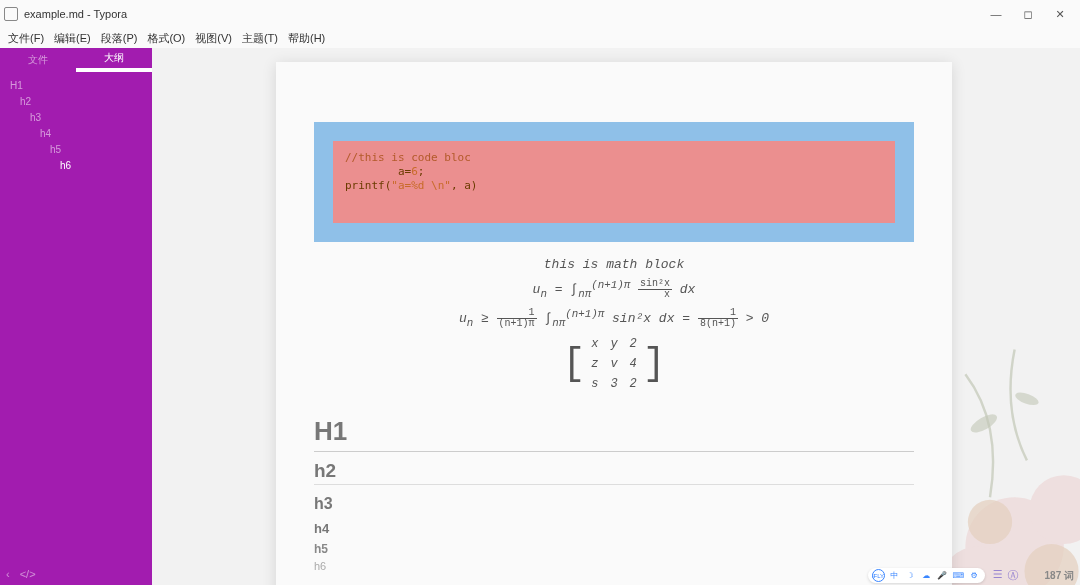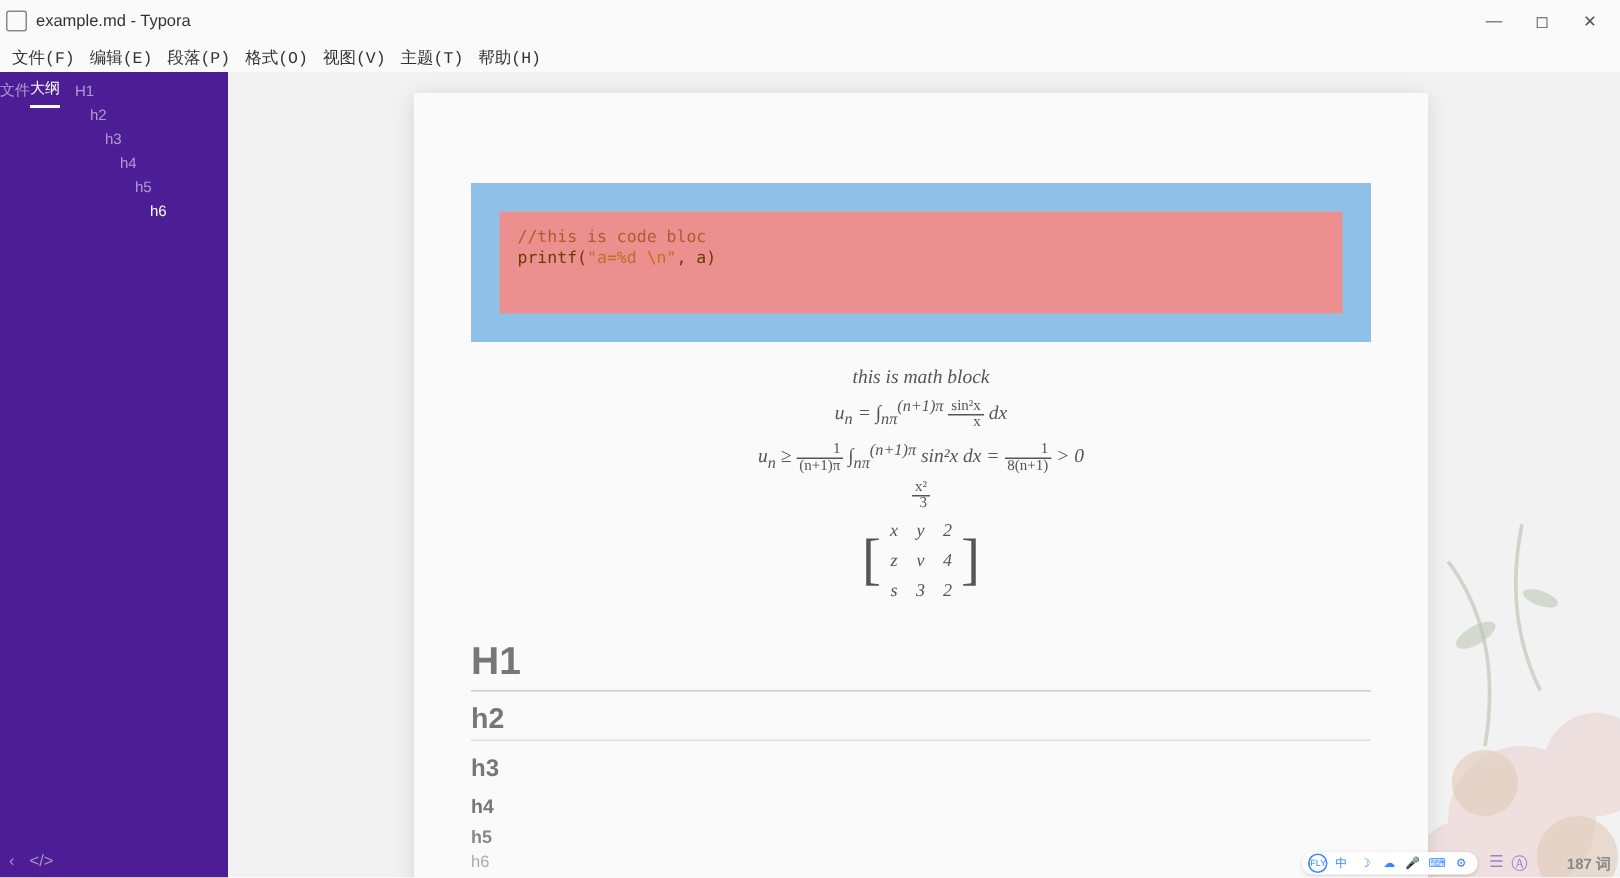--- a/index.html
+++ b/index.html
@@ -3,46 +3,46 @@
 <meta charset="utf-8">
 <style>
 * { margin:0; padding:0; box-sizing:border-box; }
 body { font-family:"Microsoft YaHei","Segoe UI",sans-serif; font-size:12px; color:#333; background:#fff; overflow:hidden; width:1080px; height:585px; position:relative; }
 .titlebar { height:28px; display:flex; align-items:center; padding:0 4px; background:#fafafa; width:100%; }
 .titlebar .app-icon { width:14px; height:14px; border:1px solid #888; border-radius:2px; margin-right:6px; display:inline-block; }
 .titlebar .title { font-size:11px; color:#333; }
 .winctrls { margin-left:auto; display:flex; }
 .winctrls div { width:32px; height:28px; display:flex; align-items:center; justify-content:center; color:#555; font-size:11px; cursor:pointer; }
 .menubar { height:20px; display:flex; align-items:center; padding:0 4px; gap:2px; background:#fafafa; font-size:11px; }
-.menubar span { padding:2px 4px; cursor:pointer; color:#333;font-family:Liberation Mono, monospace; }
+.menubar span { padding:2px 4px; cursor:pointer; color:#333; }
 .workspace { display:flex; height:537px; position:relative; }
-.sidebar { width:152px; background:#4c1d95; color:#fff; display:flex; flex-direction:row; height:100%; position:relative; }
+.sidebar { width:152px; background:#a21caf; color:#fff; display:flex; flex-direction:column; height:100%; position:relative; }
 .sidebar-tabs { display:flex; height:24px; font-size:10px; }
 .sidebar-tab { flex:1; display:flex; align-items:center; justify-content:center; color:rgba(255,255,255,.55); cursor:pointer; }
-.sidebar-tab.active { color:#fff; border-bottom:2px solid #ffffff; }
+.sidebar-tab.active { color:#fff; border-bottom:4px solid #ffffff; }
 .outline { padding:6px 4px; font-size:10px; line-height:14px; color:rgba(255,255,255,.55); }
 .outline div { cursor:pointer; padding:1px 0; }
 .outline .i1 { padding-left:6px; }
 .outline .i2 { padding-left:16px; }
 .outline .i3 { padding-left:26px; }
 .outline .i4 { padding-left:36px; }
 .outline .i5 { padding-left:46px; }
 .outline .i6 { padding-left:56px; color:#fff; }
 .sidebar-bottom { position:absolute; bottom:0; left:0; right:0; height:22px; display:flex; align-items:center; padding:0 6px; gap:10px; color:rgba(255,255,255,.5); font-size:11px; }
 .content-area { flex:1; background:#f2f2f2; position:relative; overflow:hidden; }
 .bg-deco { position:absolute; right:-40px; bottom:-60px; width:260px; height:320px; opacity:.35; }
 .bg-deco svg { width:100%; height:100%; }
 .page { position:absolute; left:124px; top:14px; width:676px; height:560px; background:#fafafa; box-shadow:0 2px 14px rgba(0,0,0,.12); overflow:hidden; padding:0; }
 .page-inner { padding:60px 38px 0 38px; }
 .codeblock-wrap { background:#8fc0e8; padding:19px; margin-bottom:14px; }
 .codeblock { background:#eb8f8f; padding:10px 12px 30px 12px; font-family:Consolas,monospace; font-size:11px; line-height:14px; color:#6b3b00; }
 .codecomment { color:#b35a2a; }
 .kw { color:#6b8e23; }
 .str { color:#c86b2a; }
-.mathblock { text-align:center; font-family:Liberation Serif, serif; font-size:13px; color:#555; margin:8px 0 22px; line-height:18px; font-style:italic; }
+.mathblock { text-align:center; font-family:Liberation Mono, monospace; font-size:13px; color:#555; margin:8px 0 22px; line-height:18px; font-style:italic; }
 .mathblock .line { margin:2px 0; }
 .page h1 { font-size:26px; font-weight:700; color:#777; margin-bottom:4px; border-bottom:1px solid #ccc; padding-bottom:4px; }
 .page h2 { font-size:19px; font-weight:700; color:#777; margin:8px 0 4px; border-bottom:1px solid #ddd; padding-bottom:2px; }
 .page h3 { font-size:16px; font-weight:700; color:#777; margin:10px 0 4px; }
 .page h4 { font-size:13px; font-weight:700; color:#777; margin:8px 0 4px; }
 .page h5 { font-size:12px; font-weight:700; color:#888; margin:6px 0 4px; }
 .page h6 { font-size:11px; font-weight:400; color:#aaa; margin:4px 0 8px; }
 .status-right { position:absolute; right:6px; bottom:2px; display:flex; align-items:center; gap:4px; font-size:10px; color:#888; }
 .ime-pill { display:flex; align-items:center; gap:3px; background:#fff; border-radius:9px; padding:1px 4px; box-shadow:0 1px 3px rgba(0,0,0,.15); }
 .ime-pill span { width:13px; height:13px; border-radius:50%; display:flex; align-items:center; justify-content:center; font-size:8px; color:#3a86ff; }
@@ -121,38 +121,36 @@
           </g>
       </svg>
     </div>
 
     <div class="page">
       <div class="page-inner">
 
         <div class="codeblock-wrap">
           <div class="codeblock">
             <div><span class="codecomment">//this is code bloc</span></div>
+            <div>&nbsp;&nbsp;&nbsp;&nbsp;&nbsp;&nbsp;&nbsp;&nbsp;<span>a=</span><span class="str">6</span>;</div>
             <div><span>printf(</span><span class="str">"a=%d \n"</span><span>, a)</span></div>
           </div>
         </div>
 
         <div class="mathblock">
           <div class="line">this   is   math   block</div>
           <div class="line">
             <span>u</span><sub>n</sub><span> = ∫</span><sub>nπ</sub><sup>(n+1)π</sup>
             <span class="frac"><span class="n">sin²x</span><span class="d">x</span></span><span> dx</span>
           </div>
           <div class="line">
             <span>u</span><sub>n</sub><span> ≥ </span>
             <span class="frac"><span class="n">1</span><span class="d">(n+1)π</span></span>
             <span> ∫</span><sub>nπ</sub><sup>(n+1)π</sup><span> sin²x dx = </span>
             <span class="frac"><span class="n">1</span><span class="d">8(n+1)</span></span><span> &gt; 0</span>
-          </div>
-          <div class="line">
-            <span class="frac"><span class="n">x²</span><span class="d">3</span></span>
           </div>
           <div class="line">
             <span class="matrix">
                 <span class="br">[</span>
               <table>
                <tbody>
                     <tr>
                       <td>x</td>
                       <td>y</td>
                       <td>2</td>

